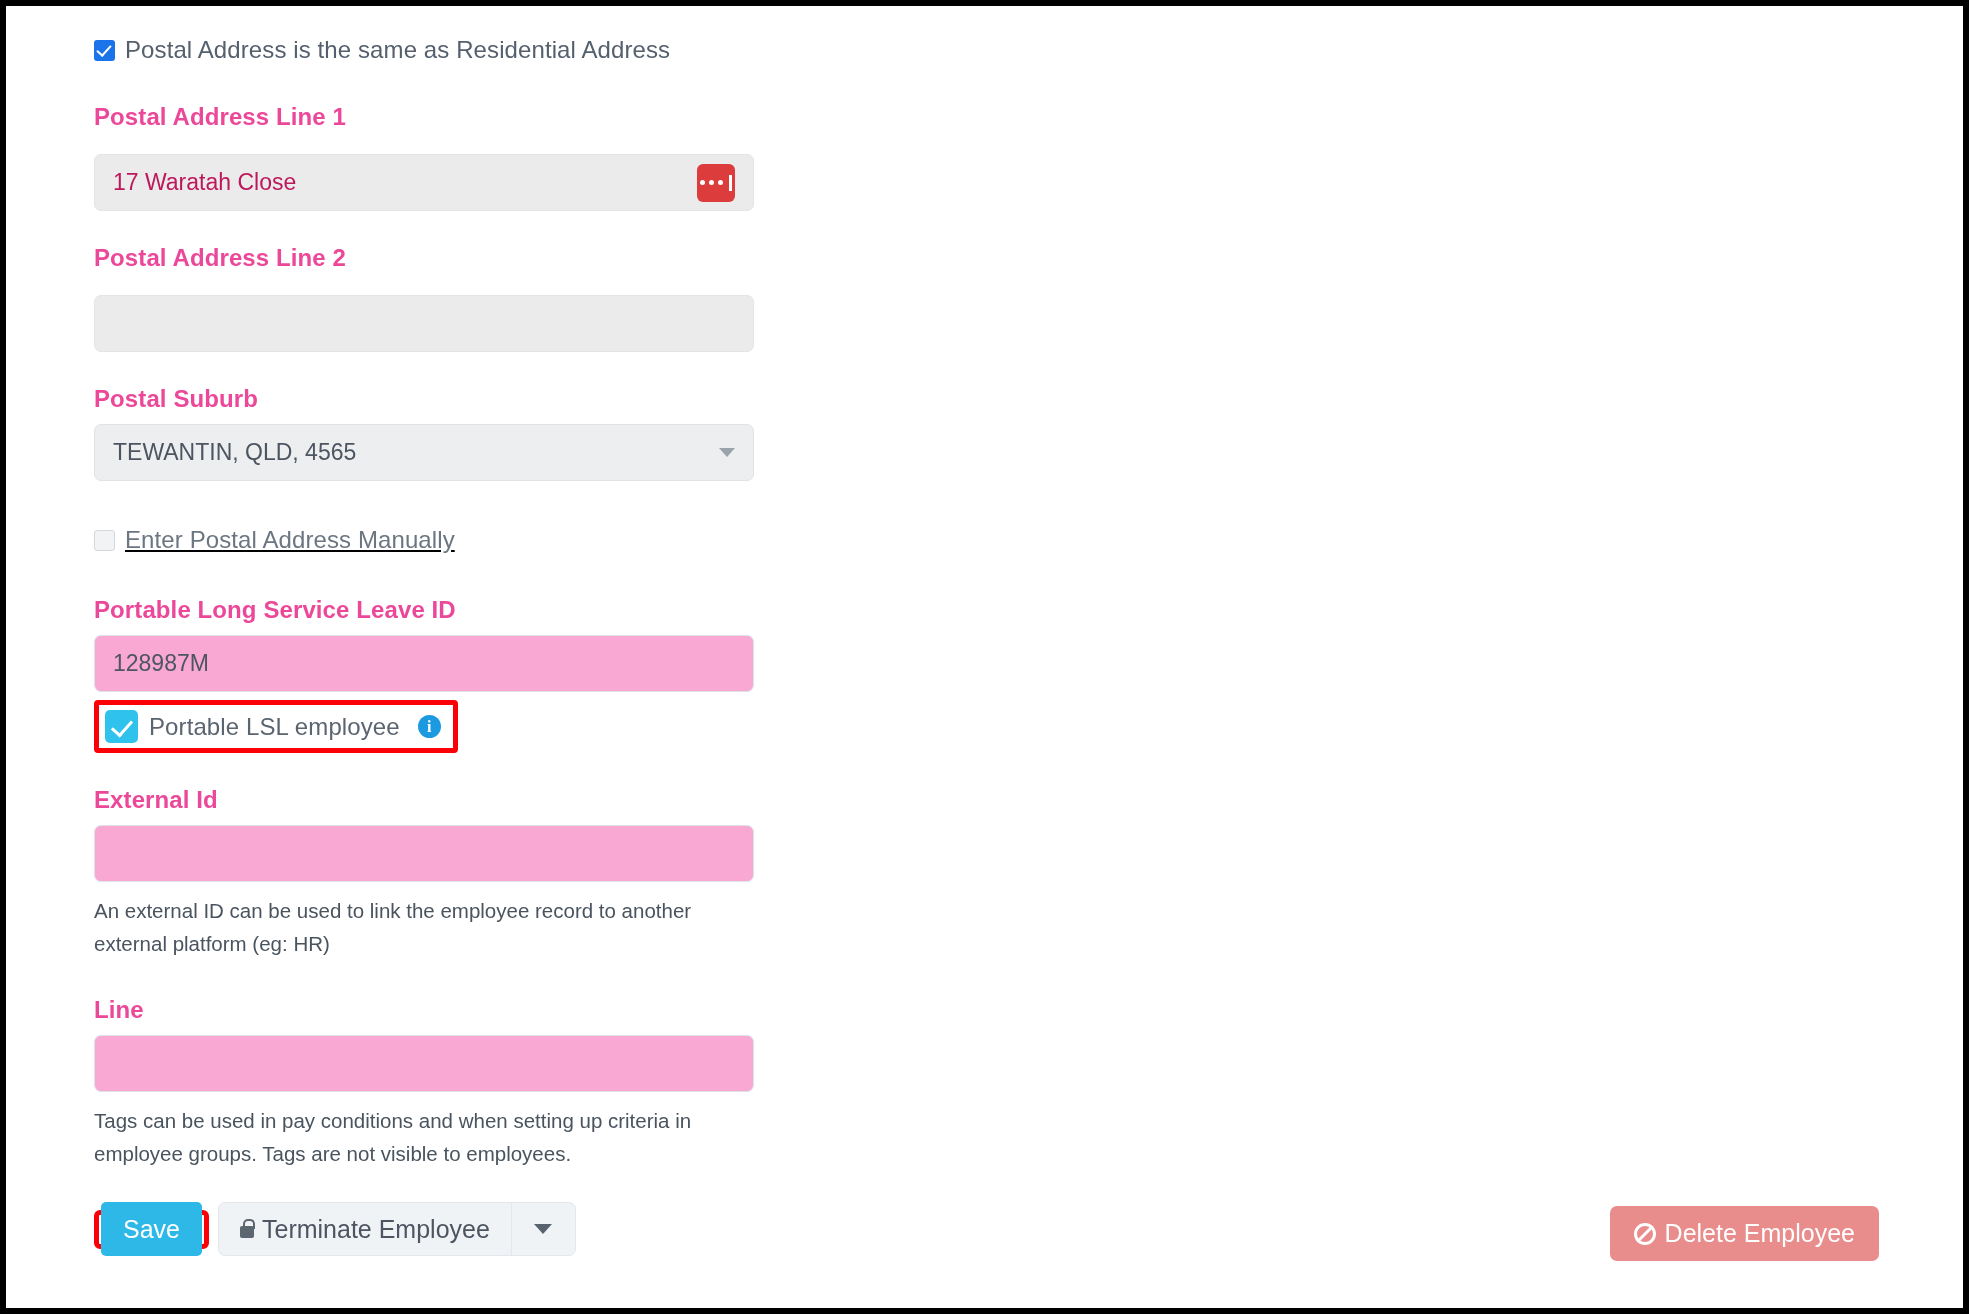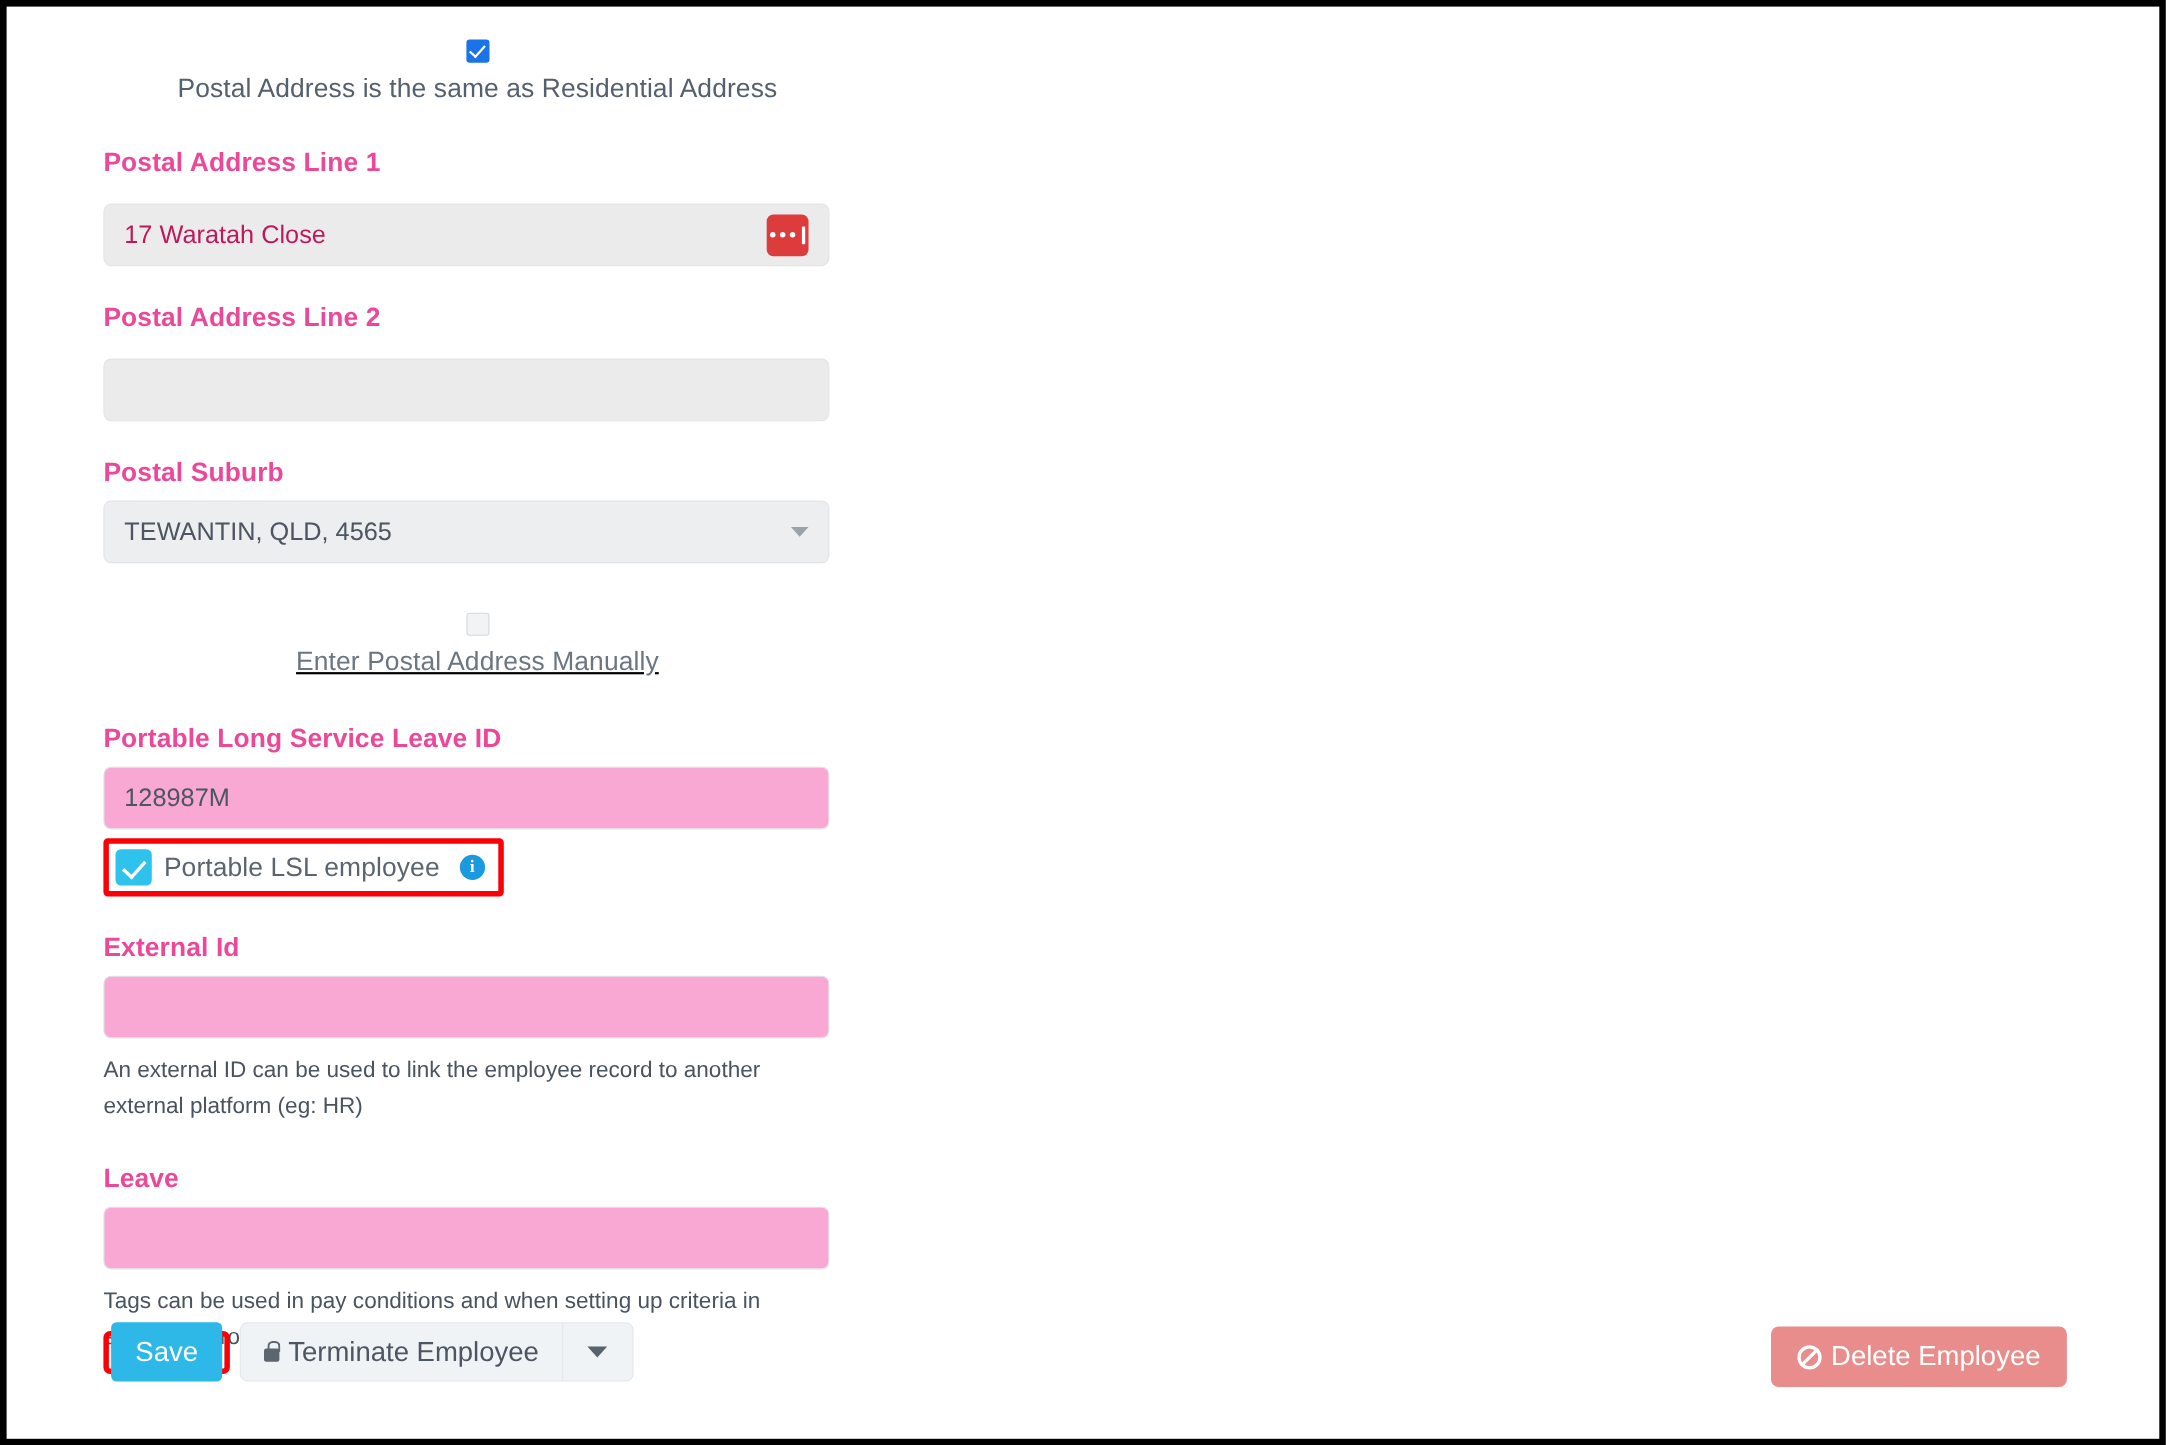--- a/index.html
+++ b/index.html
@@ -26,21 +26,20 @@
     left: 88px;
     top: 0;
     width: 680px;
   }
 
   
   .cb-row {
     display: flex;
     align-items: center;
     gap: 10px;
-    flex-direction: column;
   }
 
   .cb-native {
     width: 21px; height: 21px;
     border-radius: 3px;
     background: #1a73e8;
     position: relative;
     flex: 0 0 auto;
     cursor: pointer;
   }
@@ -363,21 +362,21 @@
 
     <div class="field" style="margin-top:33px;">
       <div class="field-label">External Id</div>
       <div class="input">
         <span></span>
       </div>
       <div class="help-text">An external ID can be used to link the employee record to another external platform (eg: HR)</div>
     </div>
 
     <div class="field" style="margin-top:36px;">
-      <div class="field-label">Leave</div>
+      <div class="field-label">Line</div>
       <div class="input">
         <span></span>
       </div>
       <div class="help-text">Tags can be used in pay conditions and when setting up criteria in employee groups. Tags are not visible to employees.</div>
     </div>
 
   </div>
 
   <div class="btn-row">
     <span class="hl-save">

